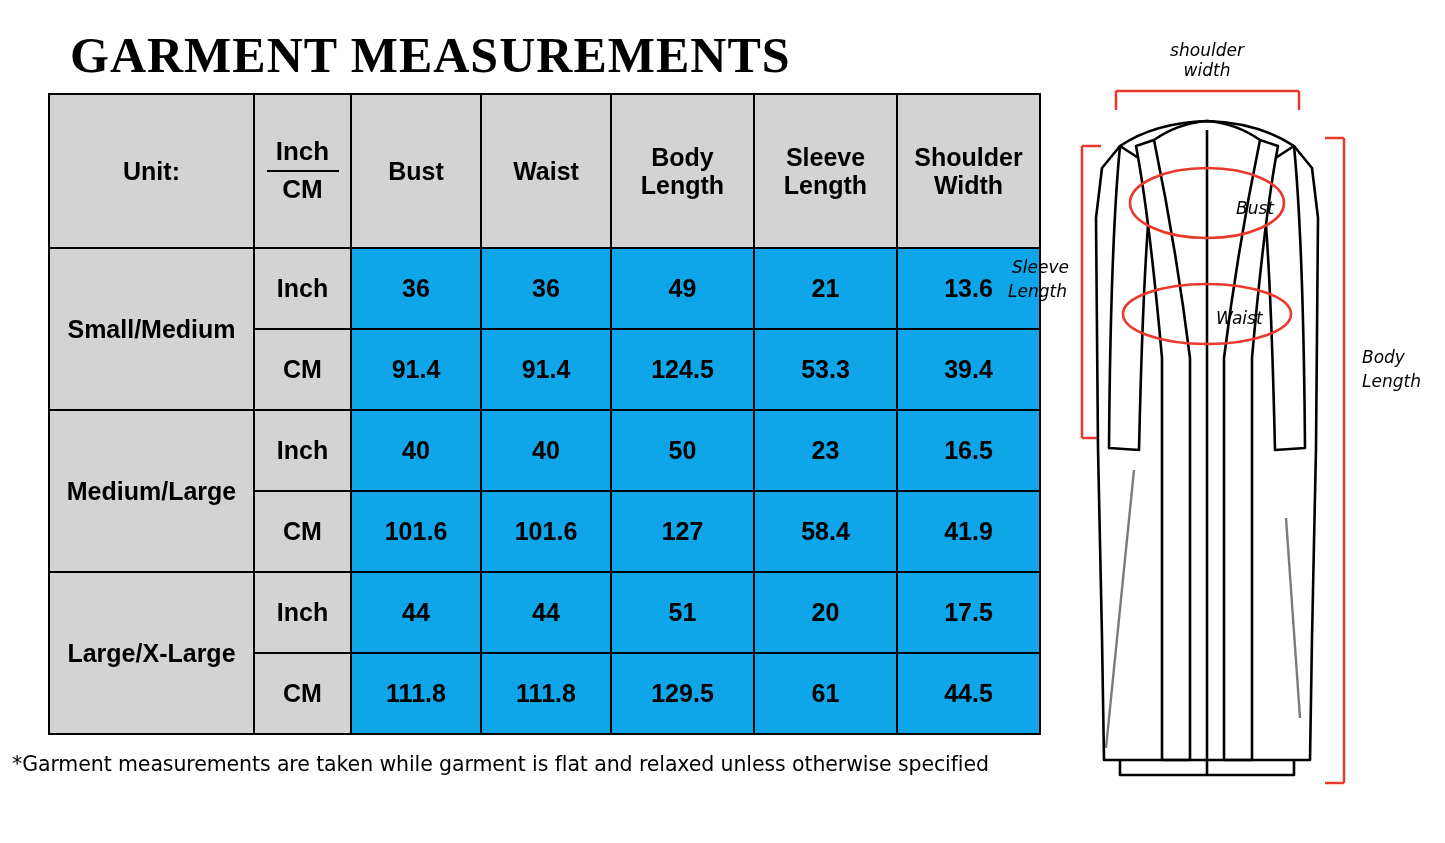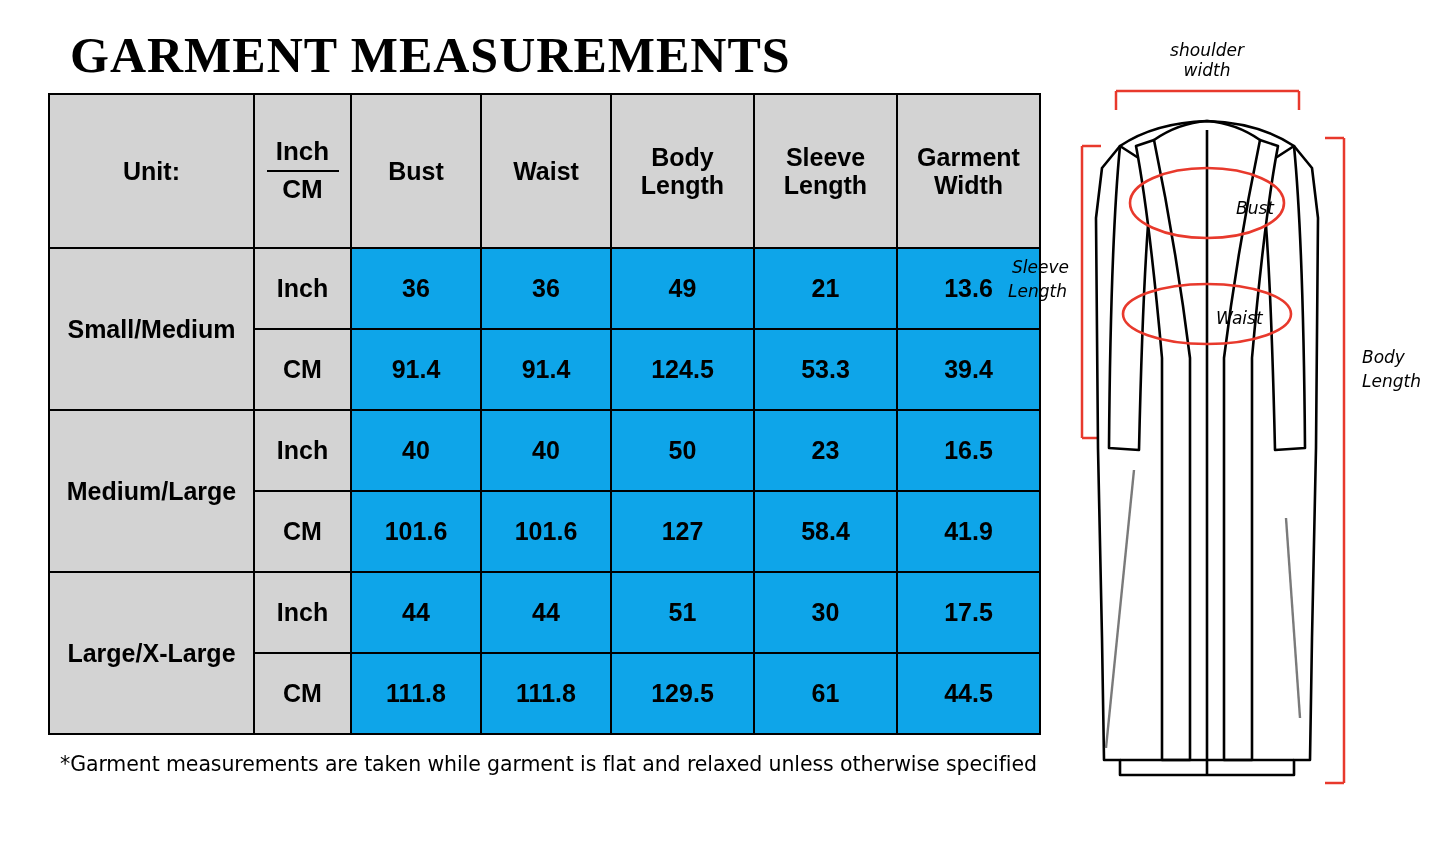--- a/index.html
+++ b/index.html
@@ -98,21 +98,20 @@
 
   
   .footnote {
     position: absolute;
     left: 12px;
     top: 752px;
     font-size: 20.5px;
     font-family: "DejaVu Sans", sans-serif;
     letter-spacing: -0.1px;
     white-space: nowrap;
-    margin-left: 48px;
   }
 
   
   .diagram {
     position: absolute;
     left: 994px;
     top: 18px;
     width: 460px;
     height: 800px;
     font-style: italic;
@@ -149,21 +148,21 @@
             <div class="unit-stack">
               <span>Inch</span>
               <span class="rule"></span>
               <span>CM</span>
             </div>
           </td>
           <td>Bust</td>
           <td>Waist</td>
           <td>Body Length</td>
           <td>Sleeve Length</td>
-          <td>Garment Width</td>
+          <td>Shoulder Width</td>
         </tr>
       </thead>
       <tbody>
 
         <tr>
           <td class="size-cell" rowspan="2">Small/Medium</td>
           <td class="unit-cell">Inch</td>
           <td>36</td>
           <td>36</td>
           <td>49</td>
@@ -196,21 +195,21 @@
           <td>58.4</td>
           <td>41.9</td>
         </tr>
 
         <tr>
           <td class="size-cell" rowspan="2">Large/X-Large</td>
           <td class="unit-cell">Inch</td>
           <td>44</td>
           <td>44</td>
           <td>51</td>
-          <td>30</td>
+          <td>20</td>
           <td>17.5</td>
         </tr>
         <tr>
           <td class="unit-cell">CM</td>
           <td>111.8</td>
           <td>111.8</td>
           <td>129.5</td>
           <td>61</td>
           <td>44.5</td>
         </tr>

